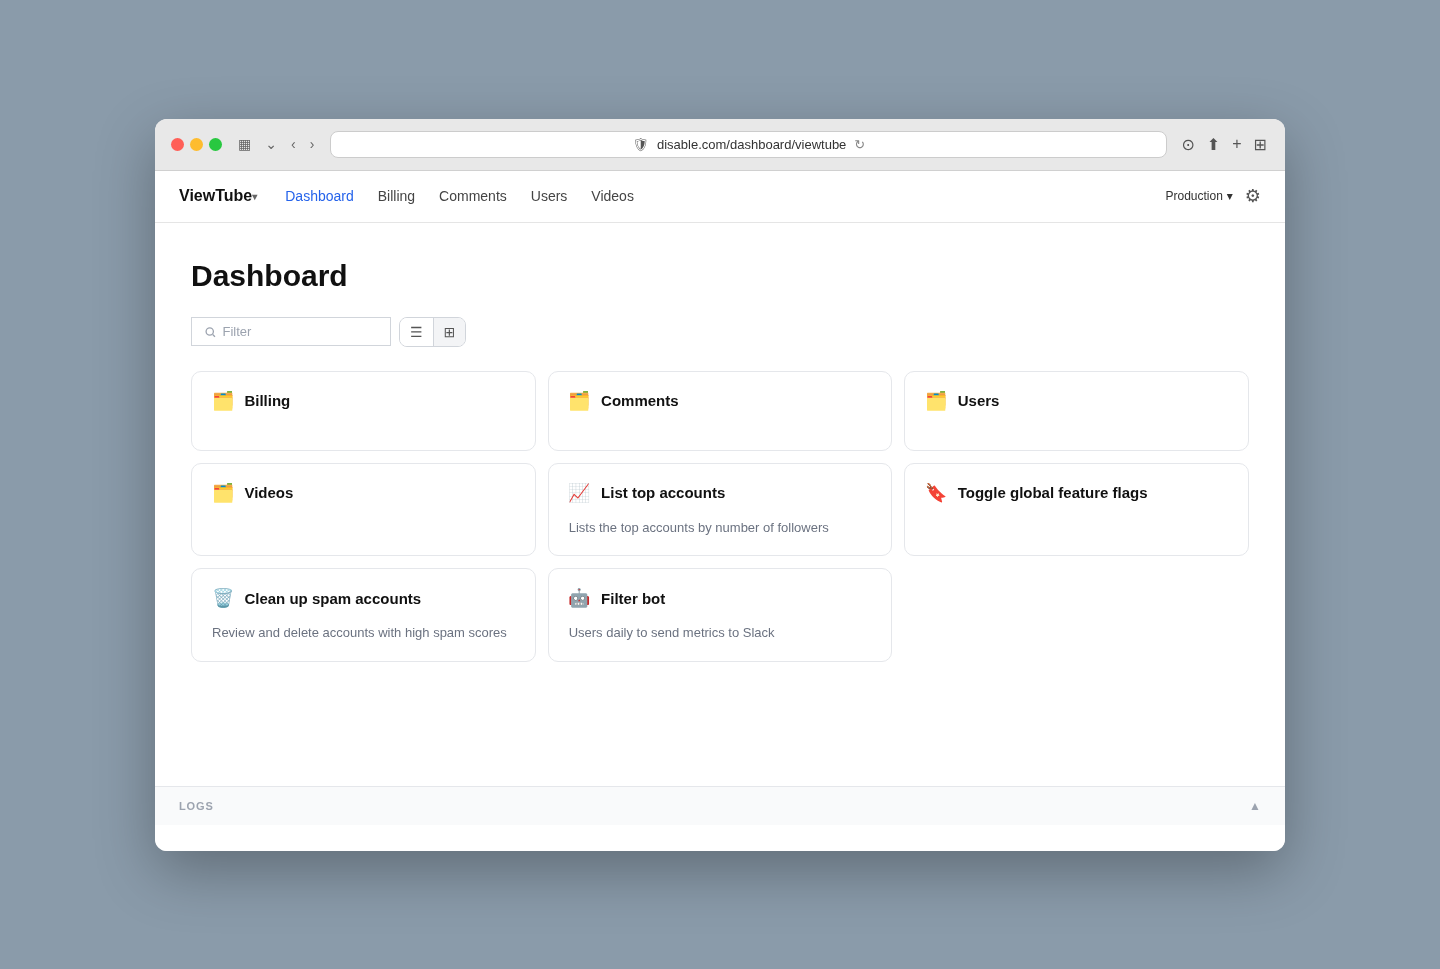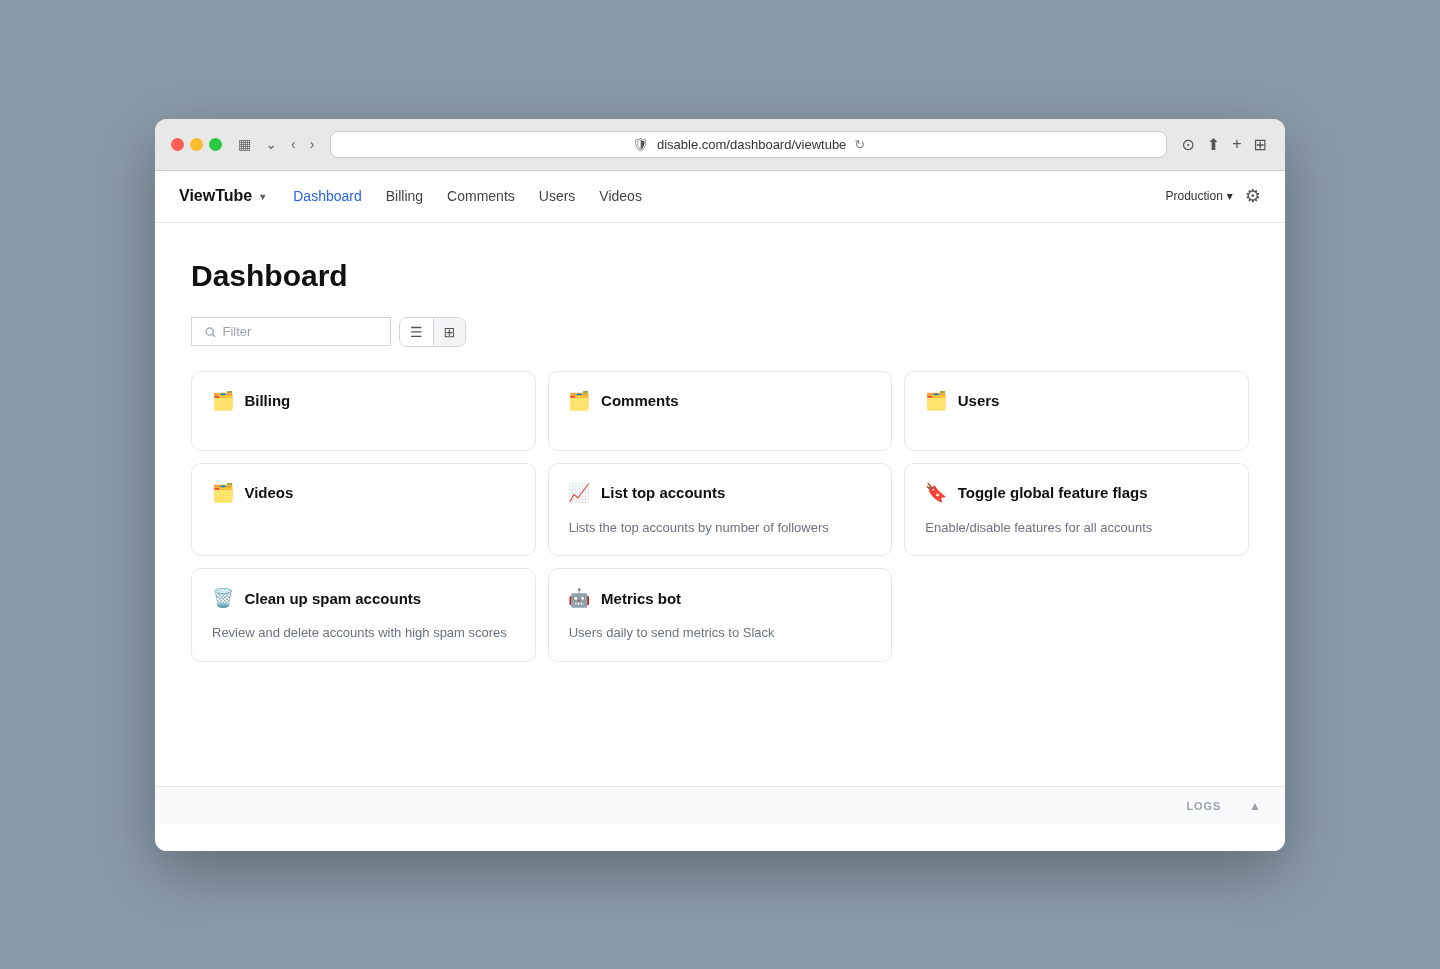--- a/index.html
+++ b/index.html
@@ -109,21 +109,21 @@
       height: 52px;
       border-bottom: 1px solid #e5e5e5;
     }
 
     .app-logo {
       font-size: 16px;
       font-weight: 700;
       color: #111;
       display: flex;
       align-items: center;
-      gap: 8px;
+      gap: 0;
       margin-right: 28px;
     }
 
     .app-logo .chevron {
       font-size: 10px;
       color: #666;
     }
 
     .nav-links {
       display: flex;
@@ -265,21 +265,21 @@
       font-size: 13px;
       color: #6b7280;
       margin-top: 15px;
       line-height: 1.45;
     }
 
     
     .logs-bar {
       display: flex;
       align-items: center;
-      justify-content: flex-end;
+      justify-content: space-between;
       padding: 12px 24px;
       background: #f9fafb;
       border-top: 1px solid #e5e7eb;
       margin-top: 100px;
       gap: 28px;
     }
 
     .logs-label {
       font-size: 11px;
       font-weight: 600;
@@ -400,34 +400,33 @@
             <span class="card-icon">📈</span>
             <span>List top accounts</span>
           </div>
           <div class="card-description">Lists the top accounts by number of followers</div>
         </div>
         <div class="card">
           <div class="card-header">
             <span class="card-icon">🔖</span>
             <span>Toggle global feature flags</span>
           </div>
-          <div class="card-description">Enable/disable features for all accounts</div>
         </div>
 
         <div class="card">
           <div class="card-header">
             <span class="card-icon">🗑️</span>
             <span>Clean up spam accounts</span>
           </div>
           <div class="card-description">Review and delete accounts with high spam scores</div>
         </div>
         <div class="card">
           <div class="card-header">
             <span class="card-icon">🤖</span>
-            <span>Metrics bot</span>
+            <span>Filter bot</span>
           </div>
           <div class="card-description">Users daily to send metrics to Slack</div>
         </div>
         <div class="card" style="border: none; background: transparent; cursor: default;"></div>
       </div>
     </div>
 
     <div class="logs-bar">
       <span class="logs-label">LOGS</span>
       <span class="logs-expand">▲</span>

